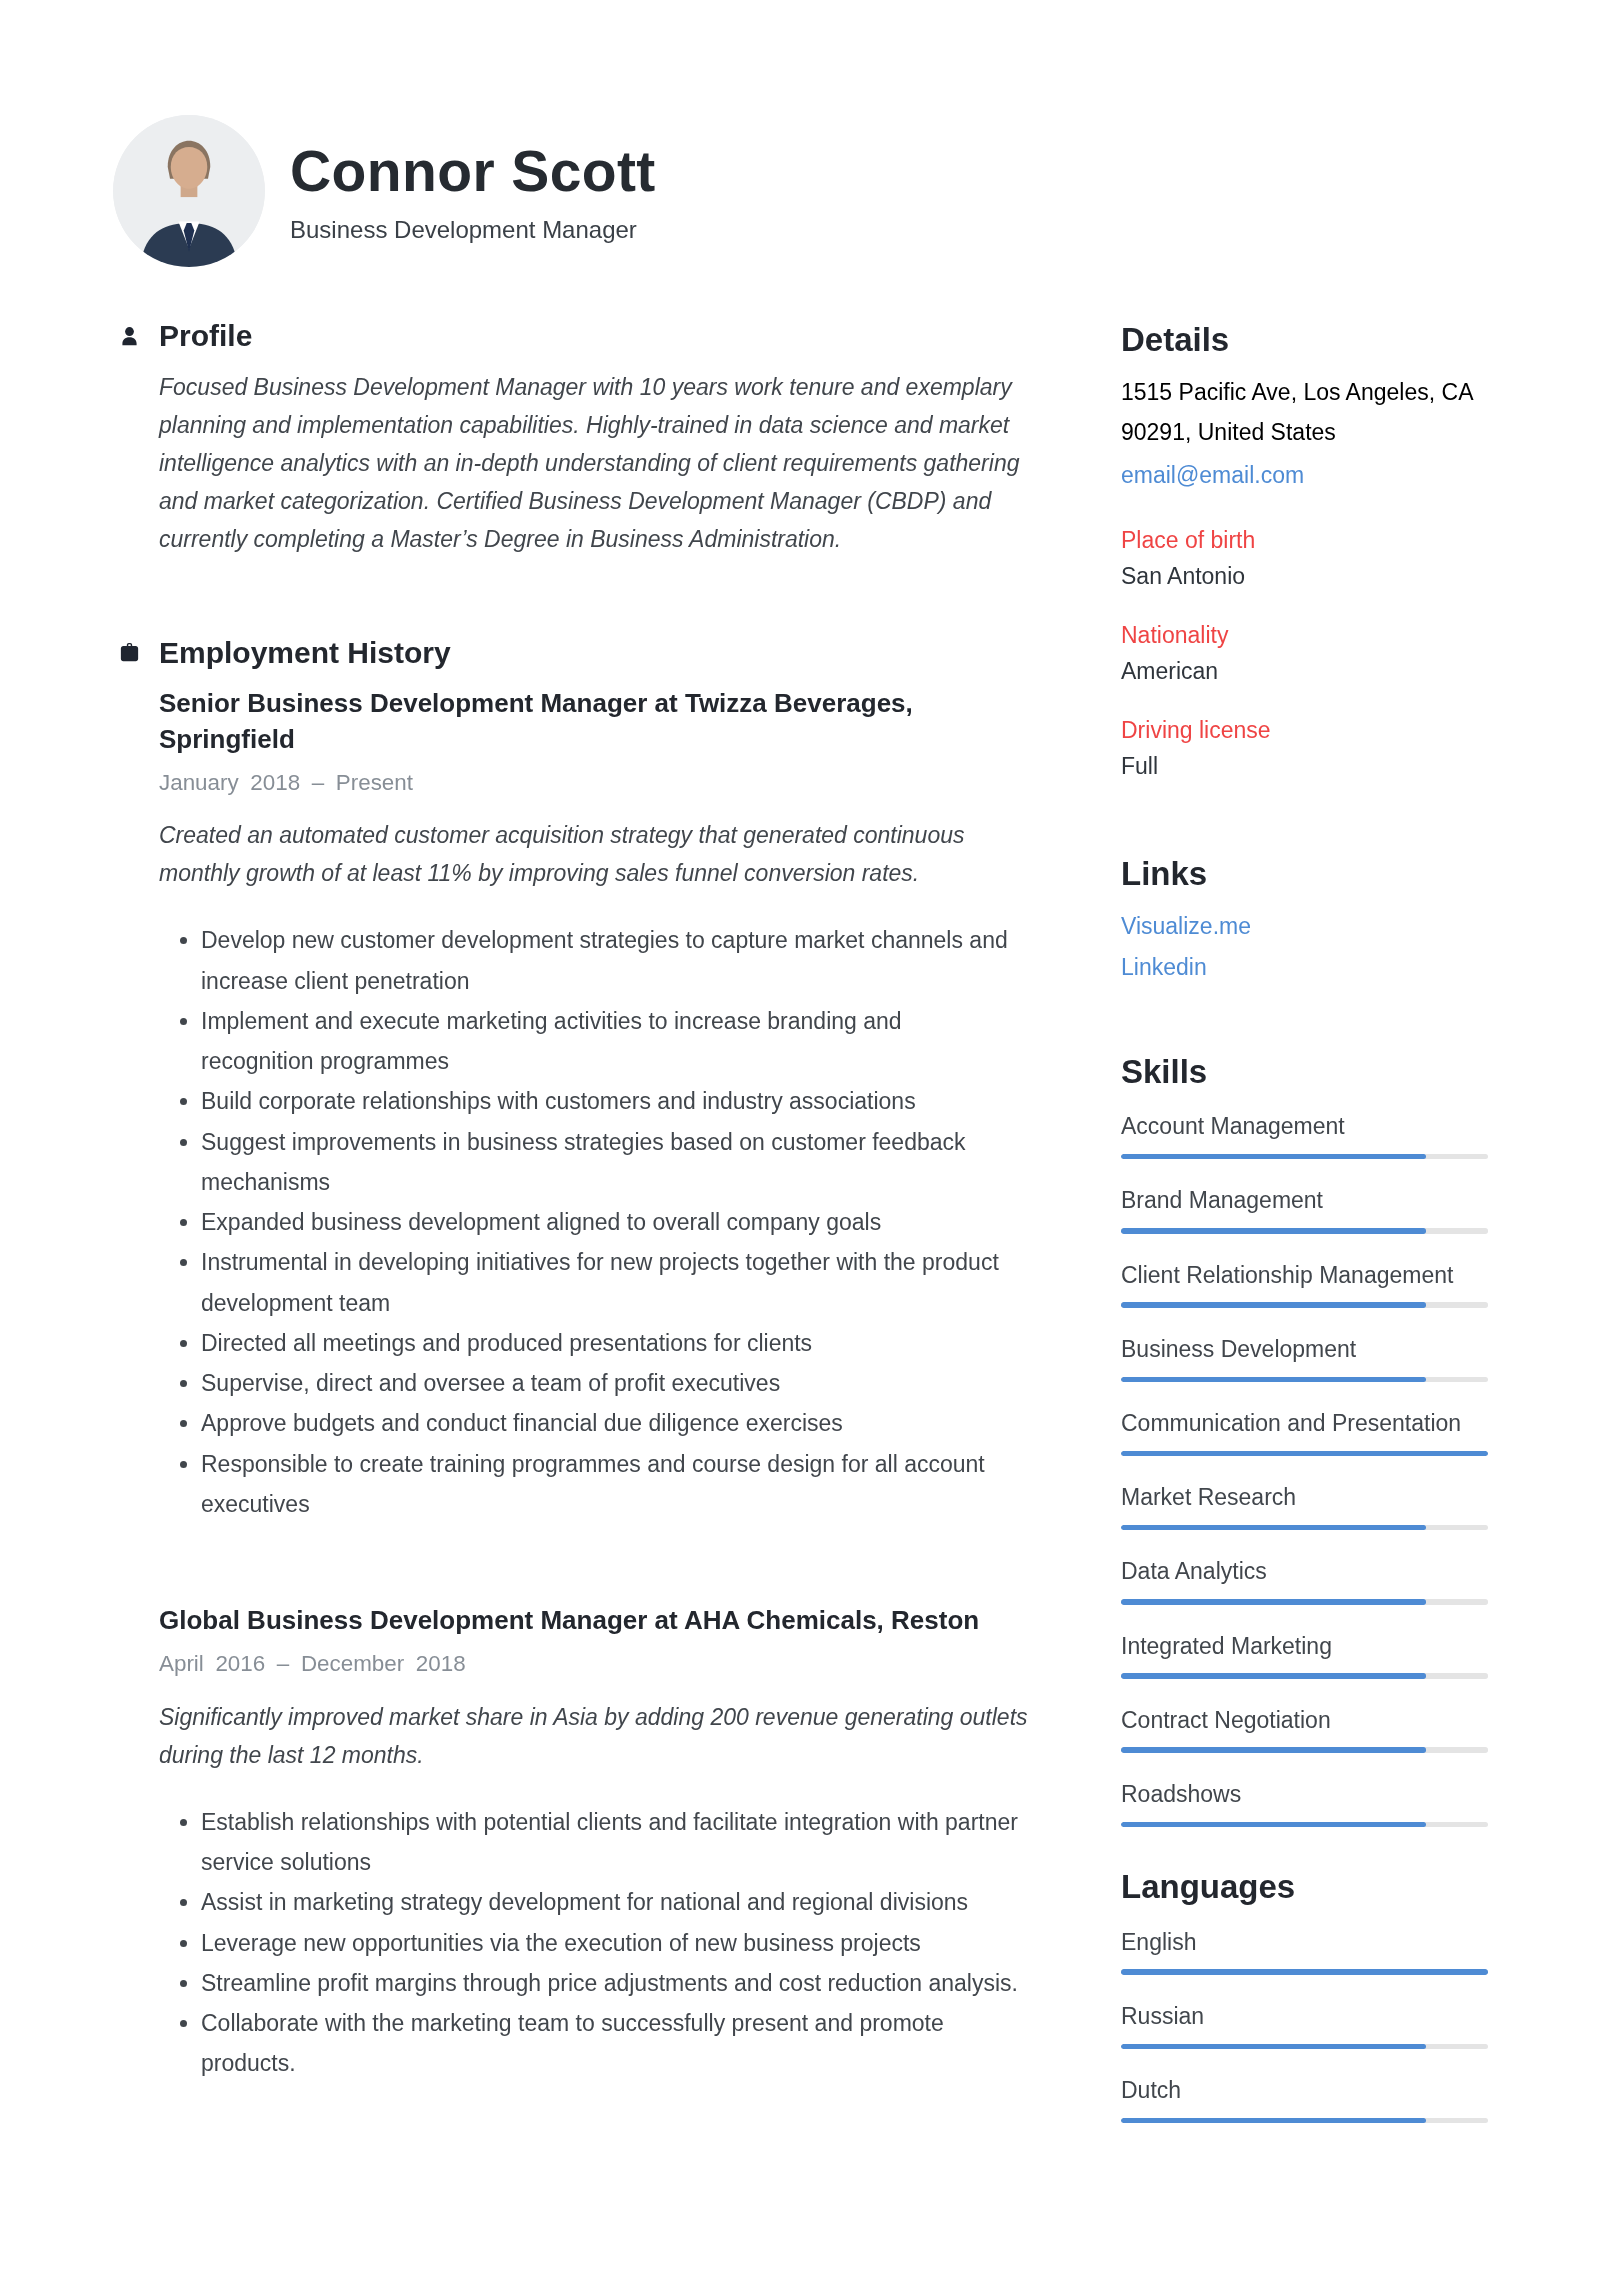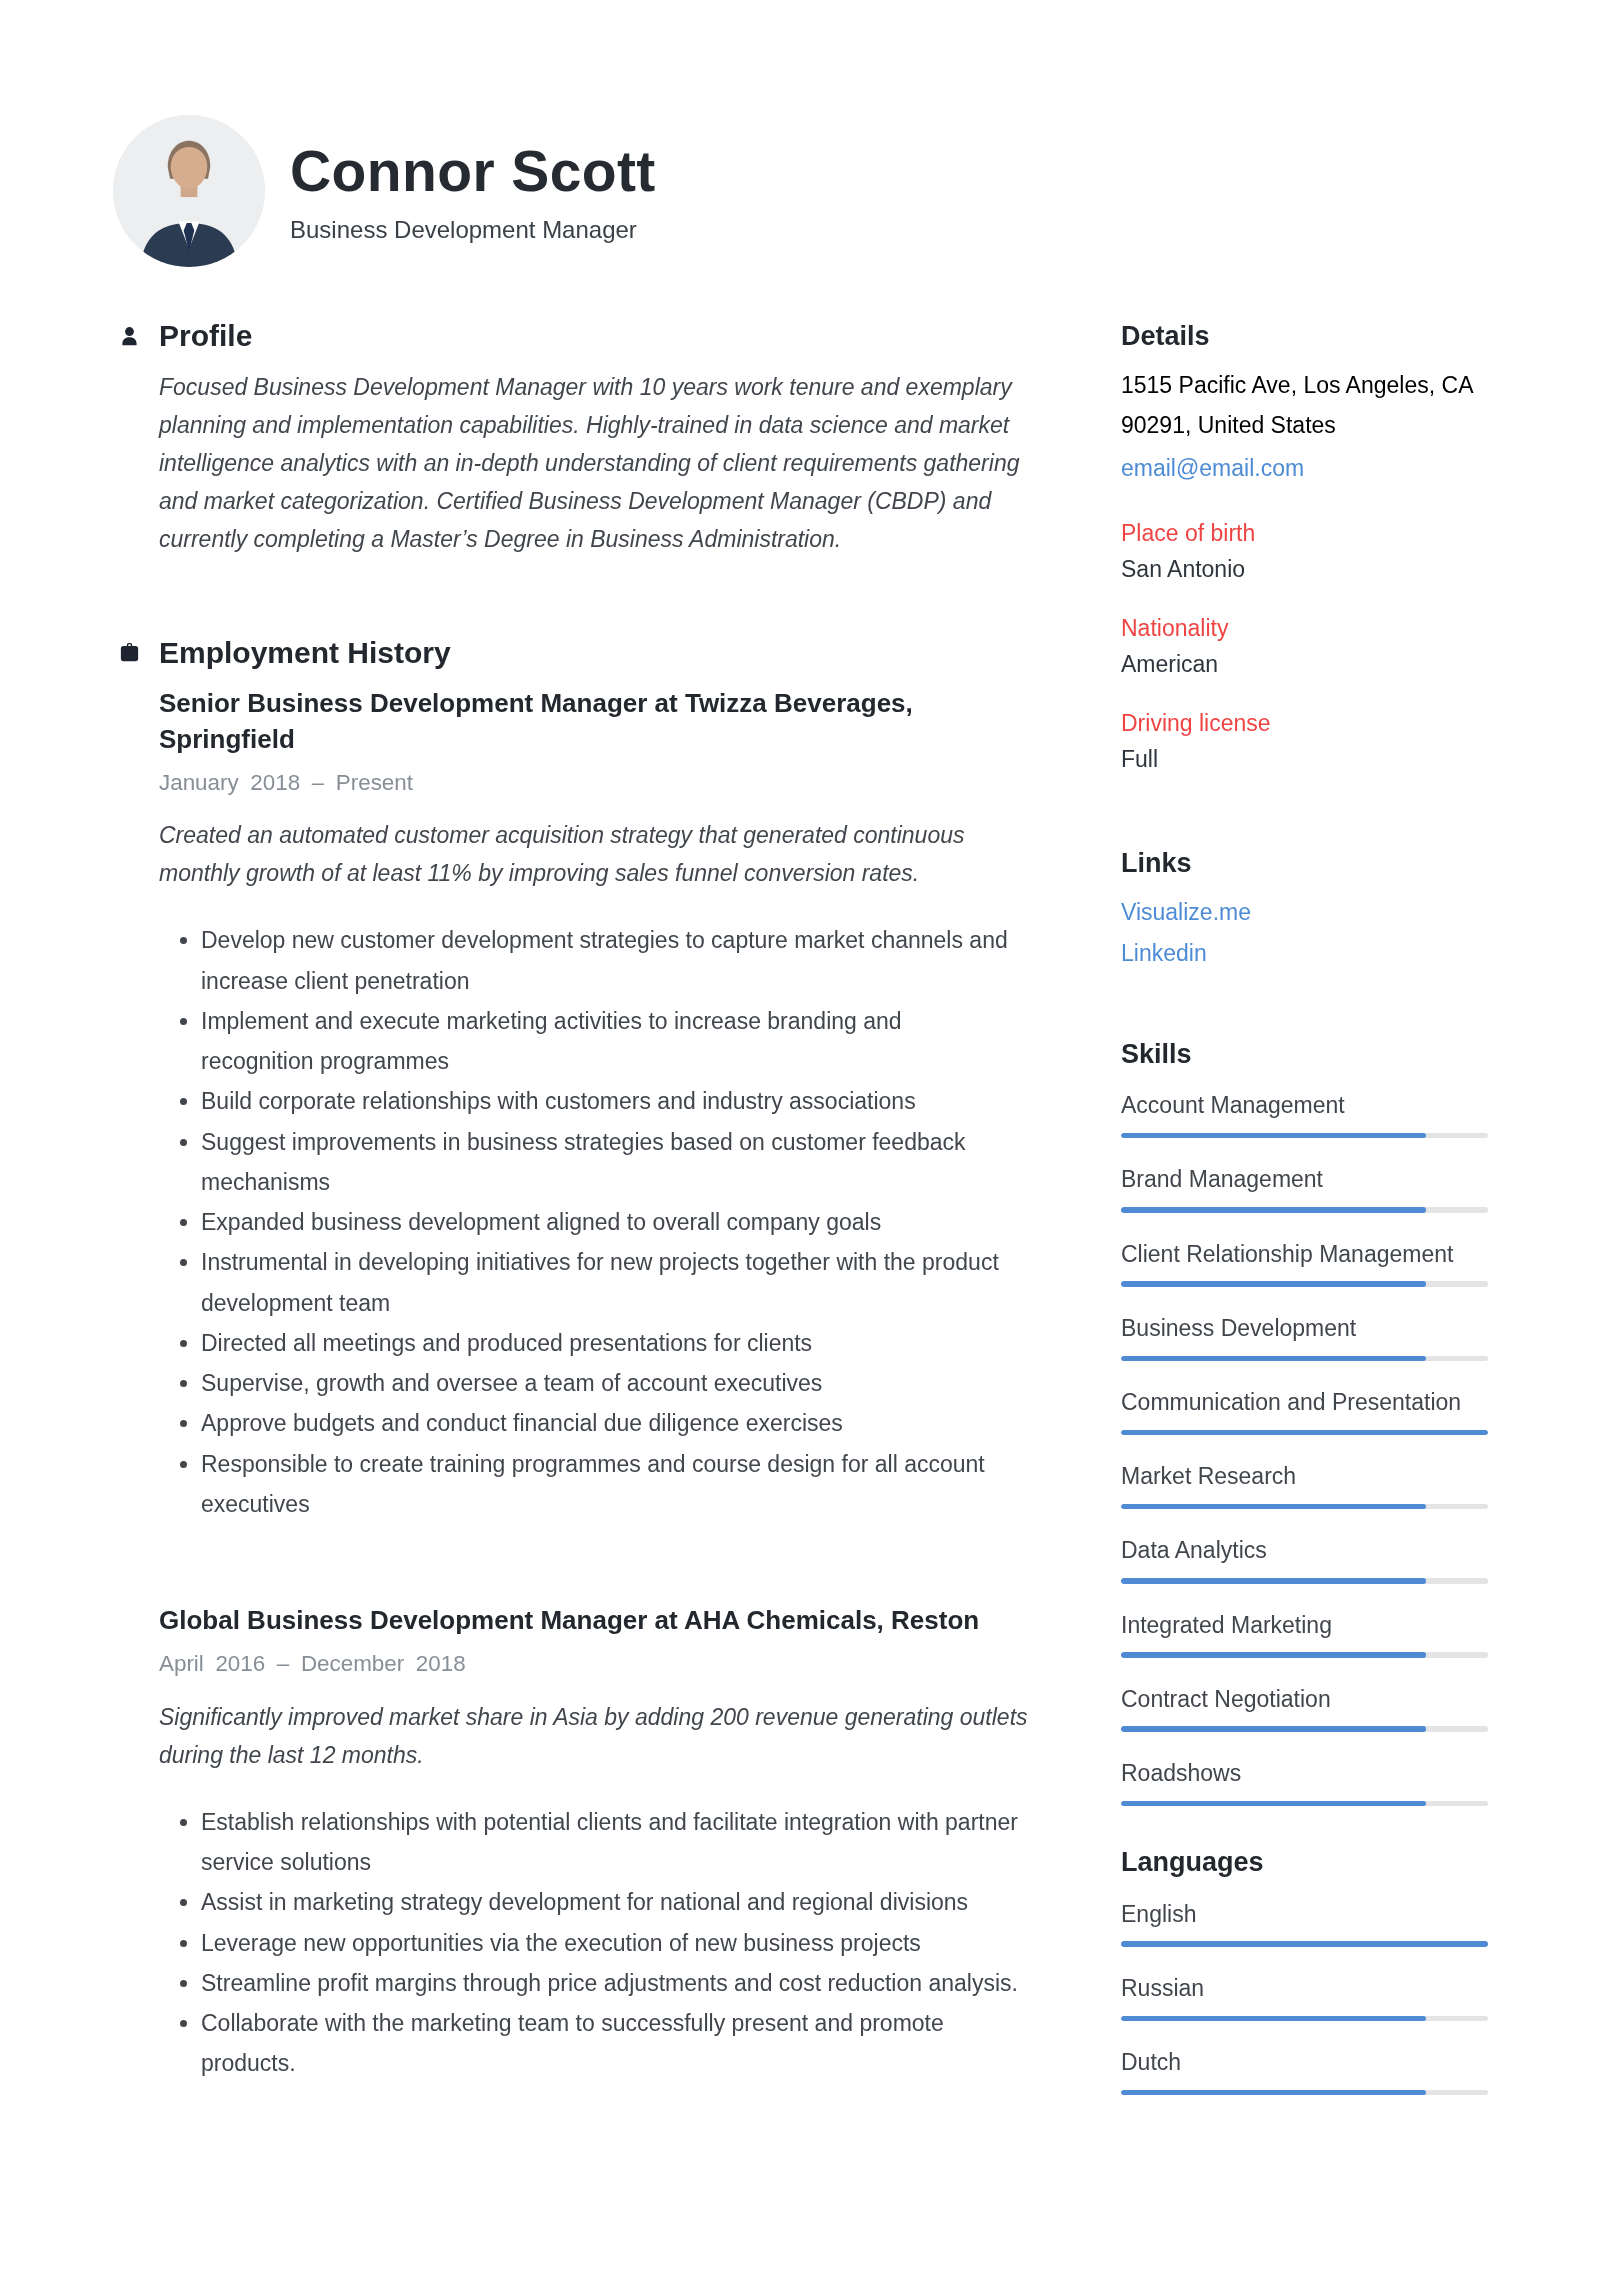--- a/index.html
+++ b/index.html
@@ -44,21 +44,21 @@
   .emp-section { margin-top:77px; }
   .job { margin-top:16px; }
   .job + .job { margin-top:79px; }
   .job-title { font-size:26px; font-weight:bold; color:#23272e; line-height:1.38; max-width:878px; }
   .job-dates { margin-top:12.5px; font-size:22.4px; color:#878e96; word-spacing:5.4px; }
   .job-summary { margin-top:21.5px; font-style:italic; font-size:23px; line-height:1.65; color:#41464c; max-width:882px; }
   .job-bullets { margin-top:27px; list-style:disc; padding-left:42px; max-width:860px; }
   .job-bullets li { font-size:23px; line-height:1.75; color:#41464c; }
 
   
-  .side-block h3 { font-size:27px; font-weight:bold; color:#23272e; }
+  .side-block h3 { font-size:33px; font-weight:bold; color:#23272e; }
   .details-block { margin-top:1.8px; }
   .address { margin-top:14.3px; font-size:23px; line-height:1.72; color:#000000; }
   .link { color:#4e8bd4; text-decoration:none; cursor:pointer; display:inline-block; }
   .email-link { margin-top:3.6px; font-size:23px; line-height:1.72; }
   .field-label { margin-top:32px; font-size:23px; color:#ef4444; }
   .field-value { margin-top:9px; font-size:23px; color:#2f353c; }
 
   .links-block { margin-top:75px; }
   .links-list { margin-top:12.5px; }
   .links-list .link { font-size:23px; line-height:1.8; display:block; width:max-content; }
@@ -131,21 +131,21 @@
             <div class="job-dates">January 2018 – Present</div>
             <p class="job-summary">Created an automated customer acquisition strategy that generated continuous monthly growth of at least 11% by improving sales funnel conversion rates.</p>
             <ul class="job-bullets">
               <li>Develop new customer development strategies to capture market channels and increase client penetration</li>
               <li>Implement and execute marketing activities to increase branding and recognition programmes</li>
               <li>Build corporate relationships with customers and industry associations</li>
               <li>Suggest improvements in business strategies based on customer feedback mechanisms</li>
               <li>Expanded business development aligned to overall company goals</li>
               <li>Instrumental in developing initiatives for new projects together with the product development team</li>
               <li>Directed all meetings and produced presentations for clients</li>
-              <li>Supervise, growth and oversee a team of account executives</li>
+              <li>Supervise, direct and oversee a team of profit executives</li>
               <li>Approve budgets and conduct financial due diligence exercises</li>
               <li>Responsible to create training programmes and course design for all account executives</li>
             </ul>
           </div>
 
           <div class="job">
             <div class="job-title">Global Business Development Manager at AHA Chemicals, Reston</div>
             <div class="job-dates">April 2016 – December 2018</div>
             <p class="job-summary">Significantly improved market share in Asia by adding 200 revenue generating outlets during the last 12 months.</p>
             <ul class="job-bullets">

